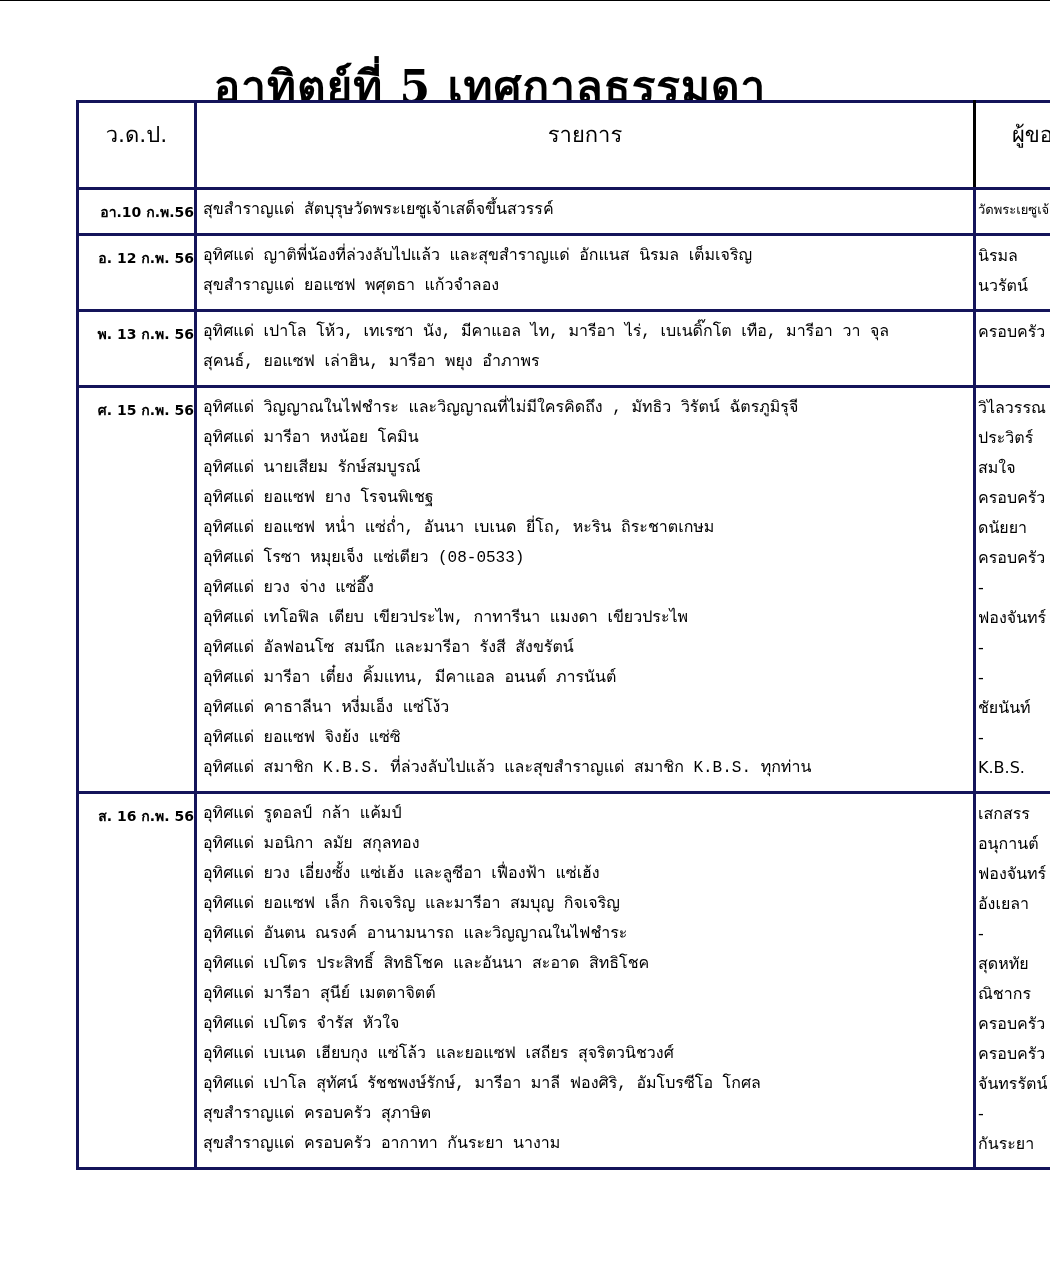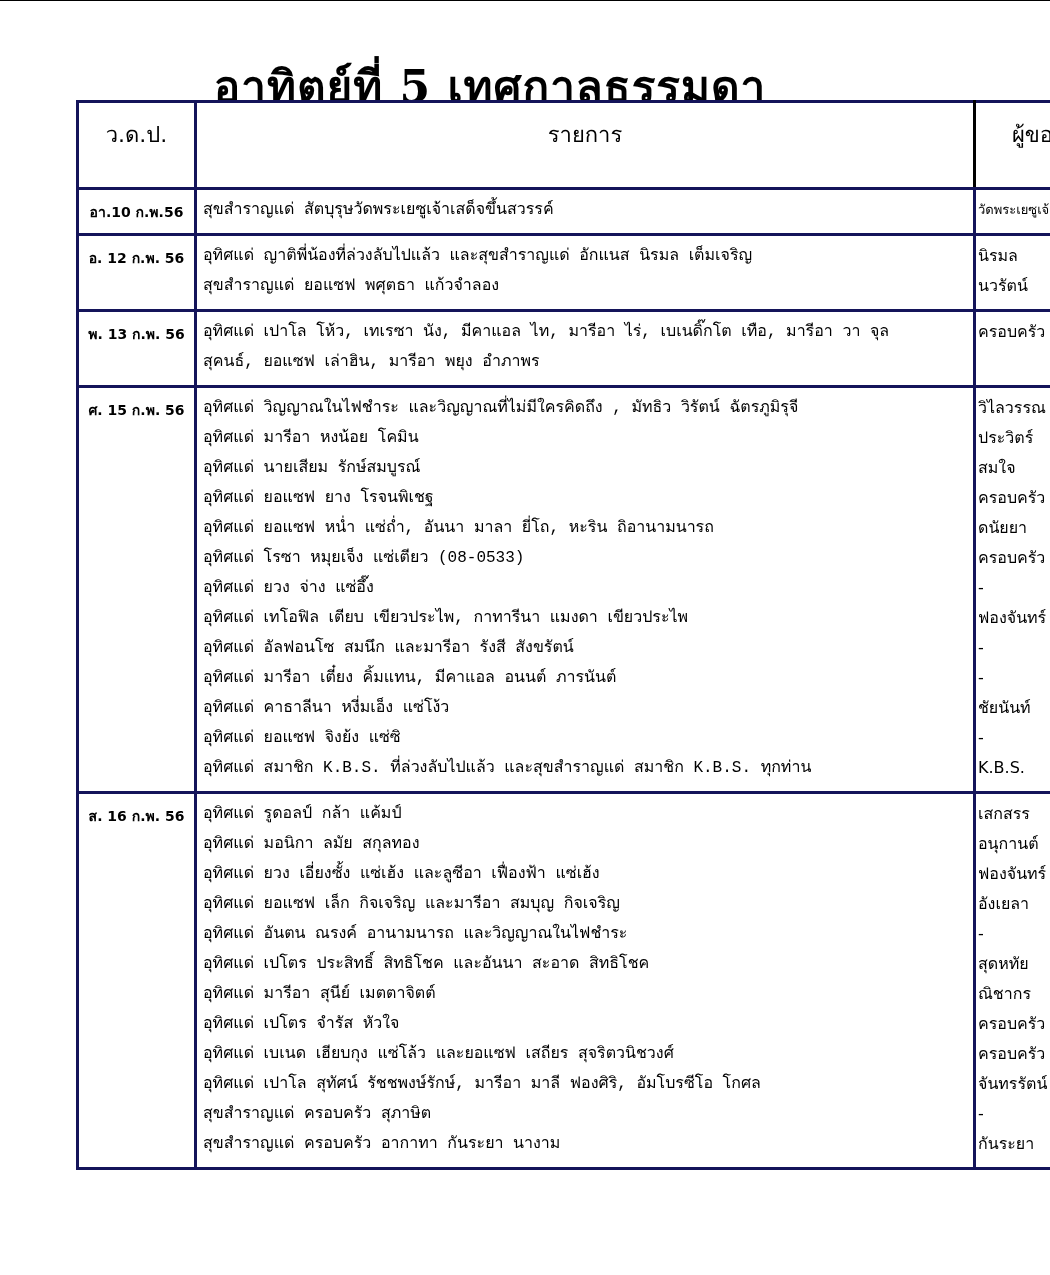--- a/index.html
+++ b/index.html
@@ -8,21 +8,21 @@
   .topline { position: absolute; left: 0; top: 0; width: 1050px; height: 1px; background: #000; }
   .title { position: absolute; left: 0; top: 48px; width: 980px; text-align: center;
            font-family: "DejaVu Serif", "Liberation Serif", serif; font-weight: bold;
            font-size: 44px; line-height: 54px; letter-spacing: 1px; margin-top: 12px; }
   table.sched { position: absolute; left: 76px; top: 100px; width: 1016px;
                 border-collapse: collapse; table-layout: fixed; }
   table.sched td, table.sched th { border: 3px solid #14145a; padding: 0; vertical-align: top; }
   col.c1 { width: 118px; } col.c3 { width: 116px; }
   th { font-weight: normal; font-size: 22px; height: 70px; vertical-align: top !important; padding-top: 14px !important; }
   th.h2 { border-left-color: #000 !important; border-right-color: #000 !important; }
-  td.date { font-size: 14px; font-weight: bold; text-align: center; padding-top: 11px !important; }
+  td.date { font-size: 14px; font-weight: bold; text-align: right; padding-top: 11px !important; }
   td.items { padding: 9px 6px 4px 6px !important; font-size: 16px; font-family: Liberation Mono, monospace; }
   td.req { padding: 9px 2px 4px 2px !important; text-align: left; font-size: 16px; }
   .line { height: 30px; line-height: 22px; white-space: nowrap; overflow: visible; }
   .req .line { font-size: 16px; }
   .req .line.small { font-size: 13px; }
   .items .line { font-size: 16px; }
 </style>
 </head>
 <body>
 
@@ -73,21 +73,21 @@
           <div class="line">ครอบครัว</div>
         </td>
       </tr>
       <tr>
         <td class="date">ศ. 15 ก.พ. 56</td>
         <td class="items">
           <div class="line">อุทิศแด่ วิญญาณในไฟชำระ และวิญญาณที่ไม่มีใครคิดถึง , มัทธิว วิรัตน์ ฉัตรภูมิรุจี</div>
           <div class="line">อุทิศแด่ มารีอา หงน้อย โคมิน</div>
           <div class="line">อุทิศแด่ นายเสียม  รักษ์สมบูรณ์</div>
           <div class="line">อุทิศแด่ ยอแซฟ ยาง  โรจนพิเชฐ</div>
-          <div class="line">อุทิศแด่ ยอแซฟ หน่ำ แซ่ถ่ำ, อันนา มาลา ยี่โถ, หะริน ถิอานามนารถ</div>
+          <div class="line">อุทิศแด่ ยอแซฟ หน่ำ แซ่ถ่ำ, อันนา เบเนด ยี่โถ, หะริน ถิระชาตเกษม</div>
           <div class="line">อุทิศแด่ โรซา หมุยเจ็ง แซ่เตียว (08-0533)</div>
           <div class="line">อุทิศแด่ ยวง จ่าง แซ่อึ๊ง</div>
           <div class="line">อุทิศแด่ เทโอฟิล เตียบ เขียวประไพ, กาทารีนา แมงดา เขียวประไพ</div>
           <div class="line">อุทิศแด่ อัลฟอนโซ สมนึก และมารีอา รังสี สังขรัตน์</div>
           <div class="line">อุทิศแด่ มารีอา เตี๋ยง คิ้มแทน, มีคาแอล อนนต์  ภารนันต์</div>
           <div class="line">อุทิศแด่ คาธาลีนา หงี่มเอ็ง แซ่โง้ว</div>
           <div class="line">อุทิศแด่ ยอแซฟ จิงย้ง  แซ่ซิ</div>
           <div class="line">อุทิศแด่ สมาชิก K.B.S.  ที่ล่วงลับไปแล้ว และสุขสำราญแด่ สมาชิก K.B.S. ทุกท่าน</div>
         </td>
         <td class="req">

